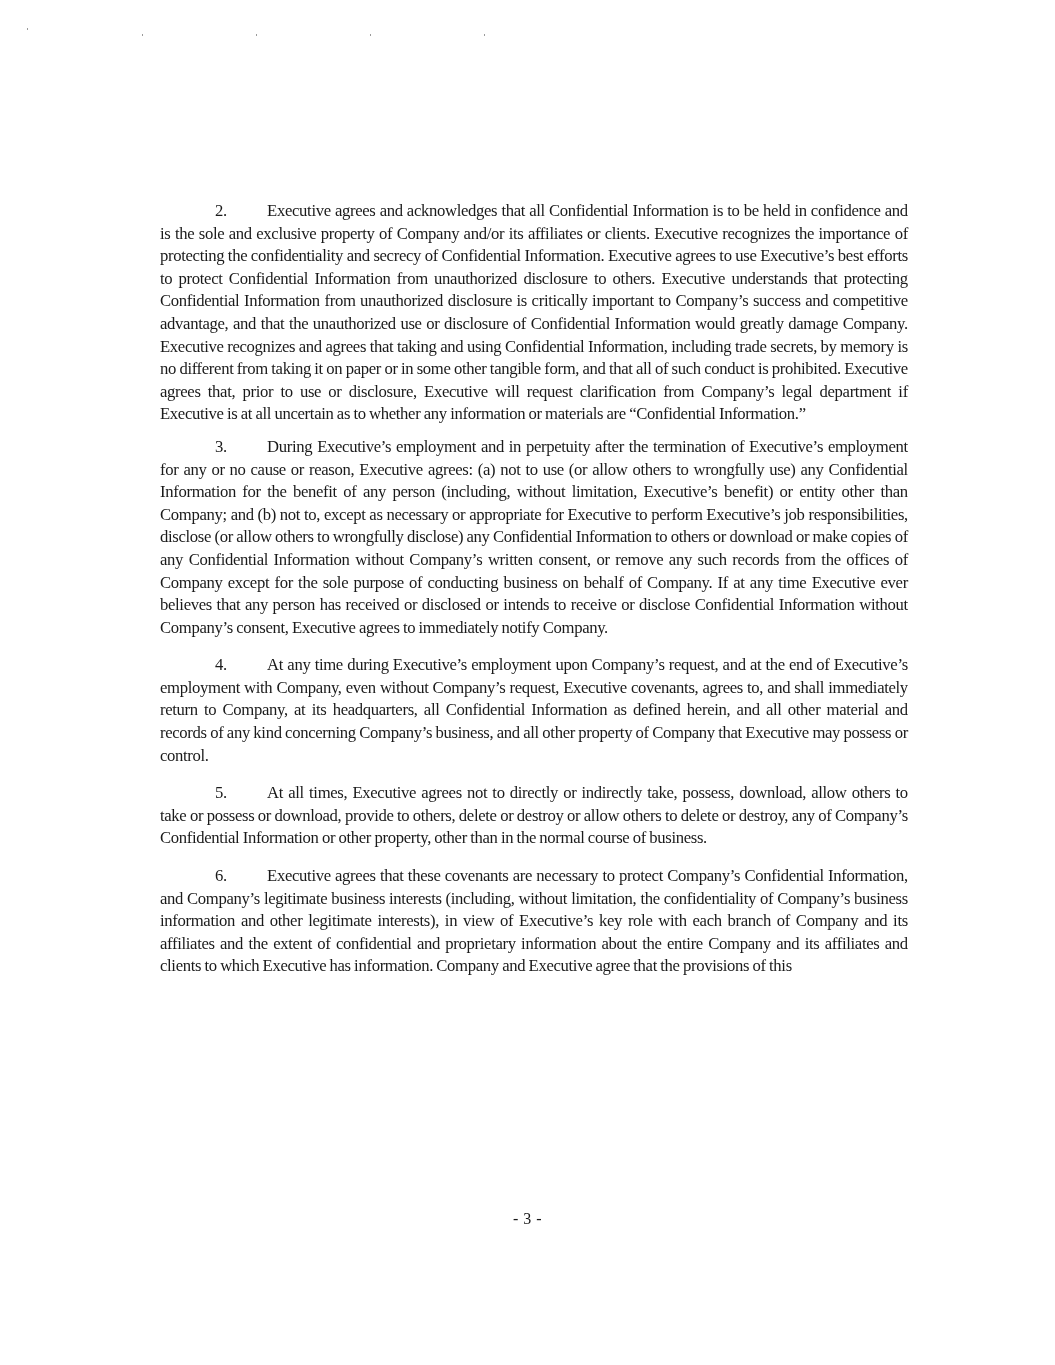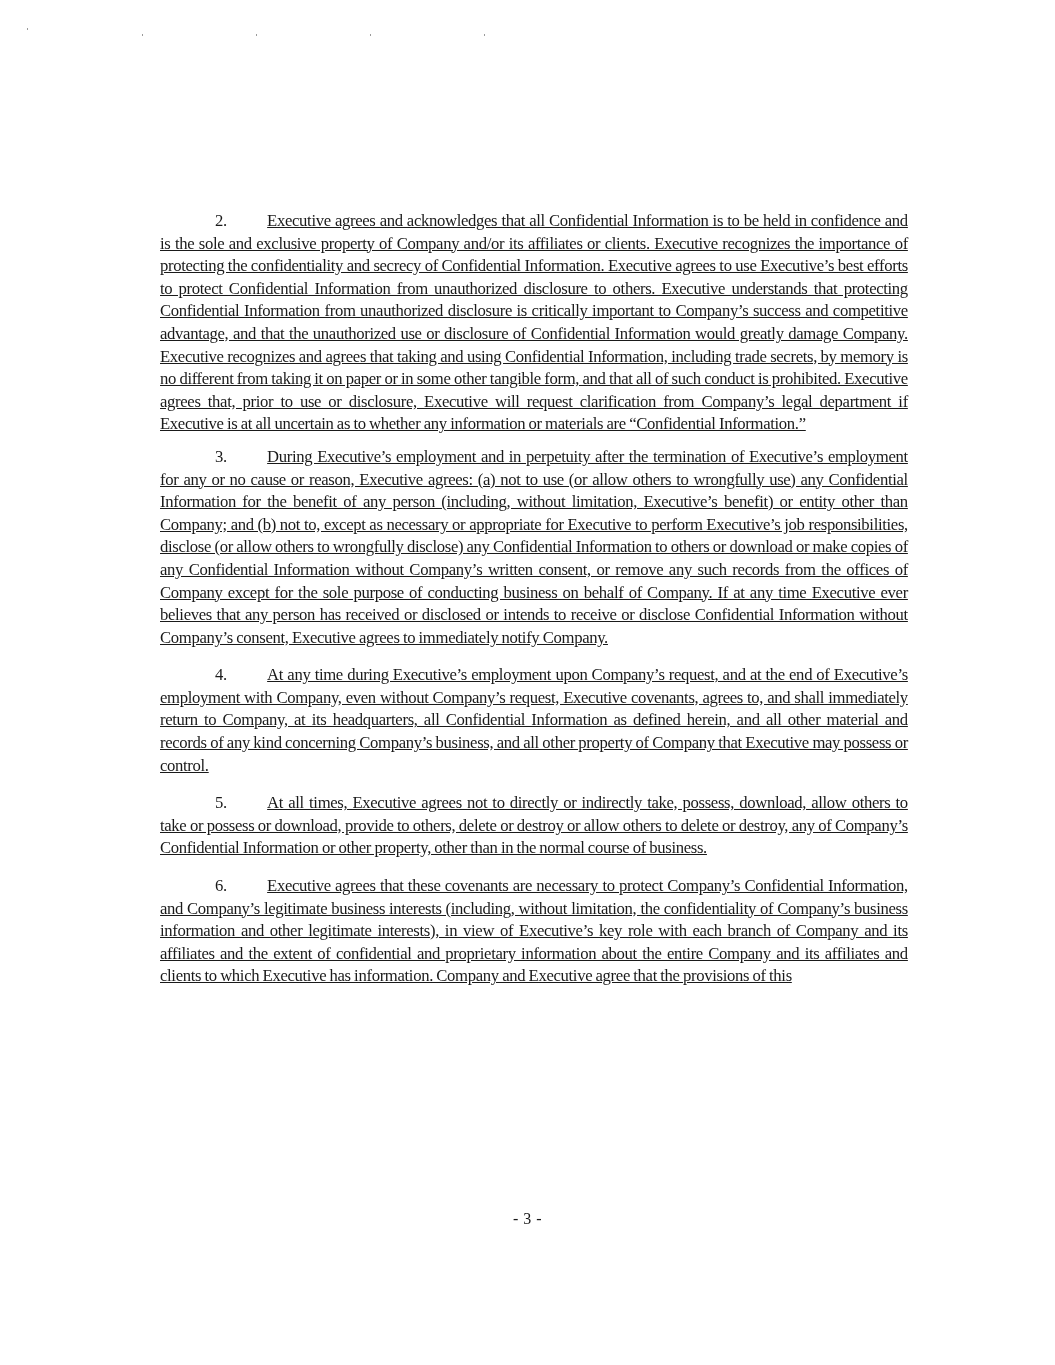--- a/index.html
+++ b/index.html
@@ -18,23 +18,22 @@
     .speck {
       position: absolute;
       top: 34px;
       width: 1px;
       height: 2px;
       background: #9a9a9a;
     }
     .page-body {
       position: absolute;
       left: 160px;
-      top: 210px;
+      top: 200px;
       width: 748px;
-      text-decoration: underline;
     }
     .para {
       margin: 0;
       font-size: 17.3px;
       line-height: 22.6px;
       text-align: justify;
       text-indent: 57px;
       letter-spacing: -0.35px;
       word-spacing: -0.5px;
       transform: scaleX(0.965);

